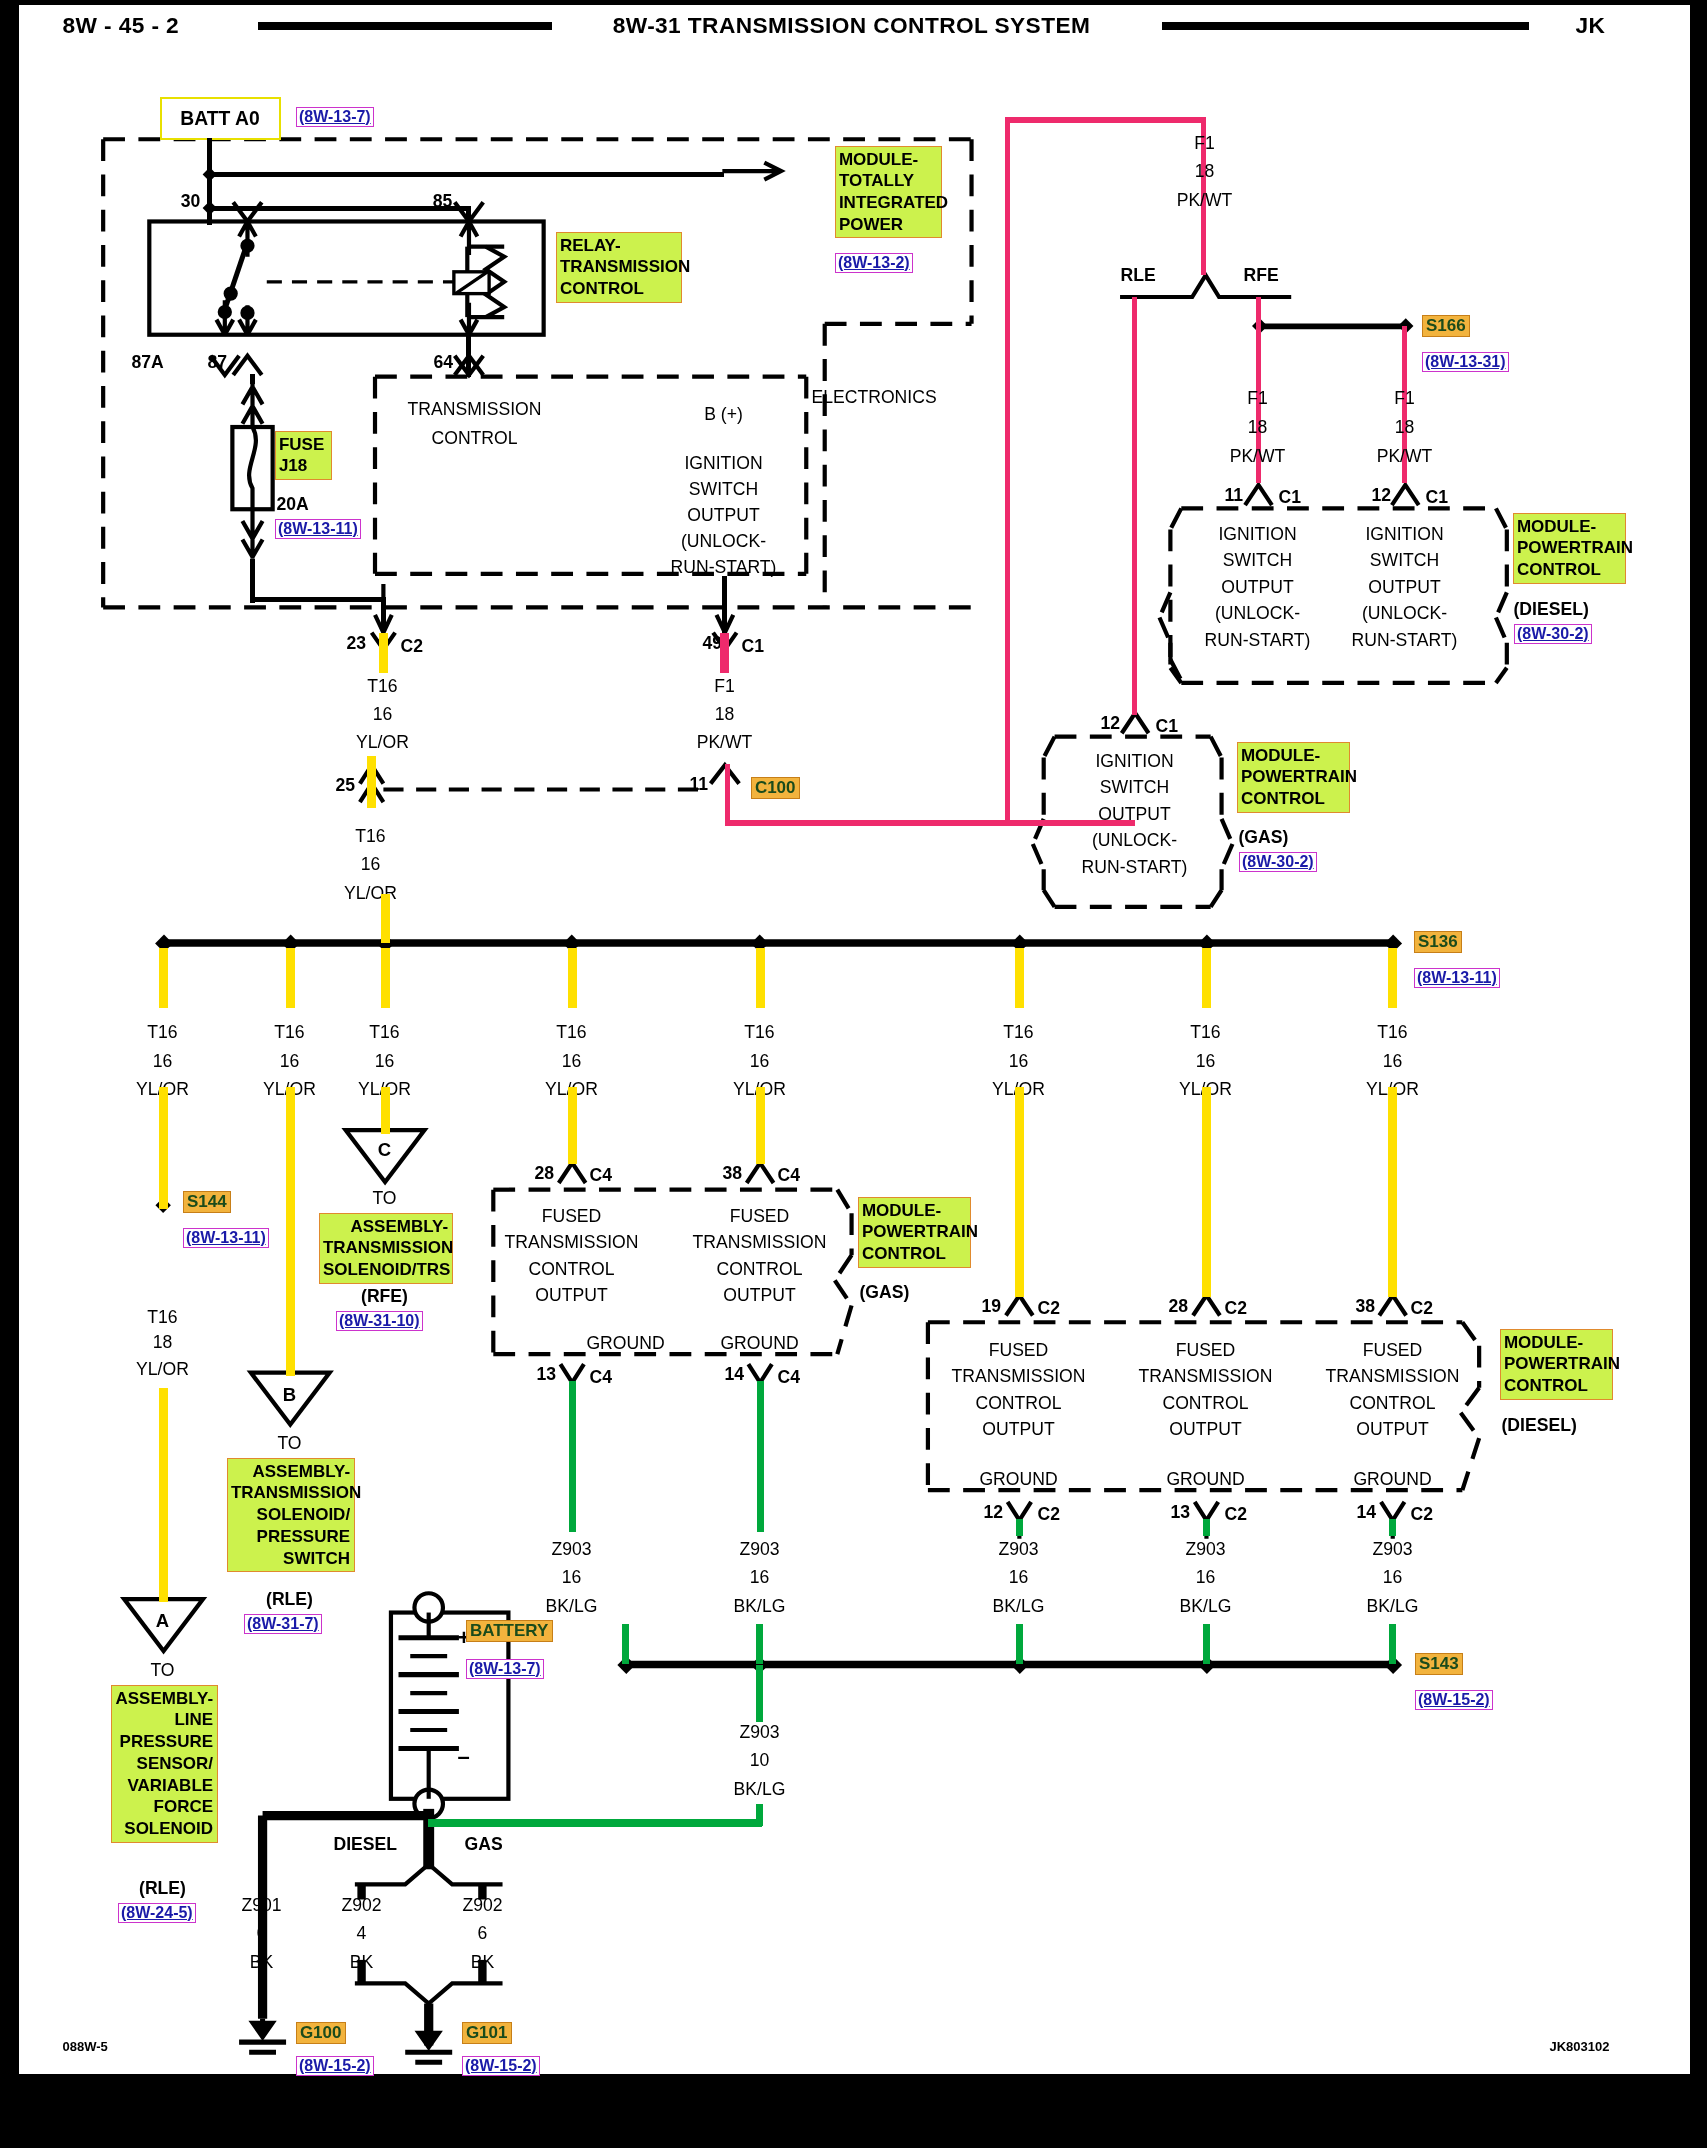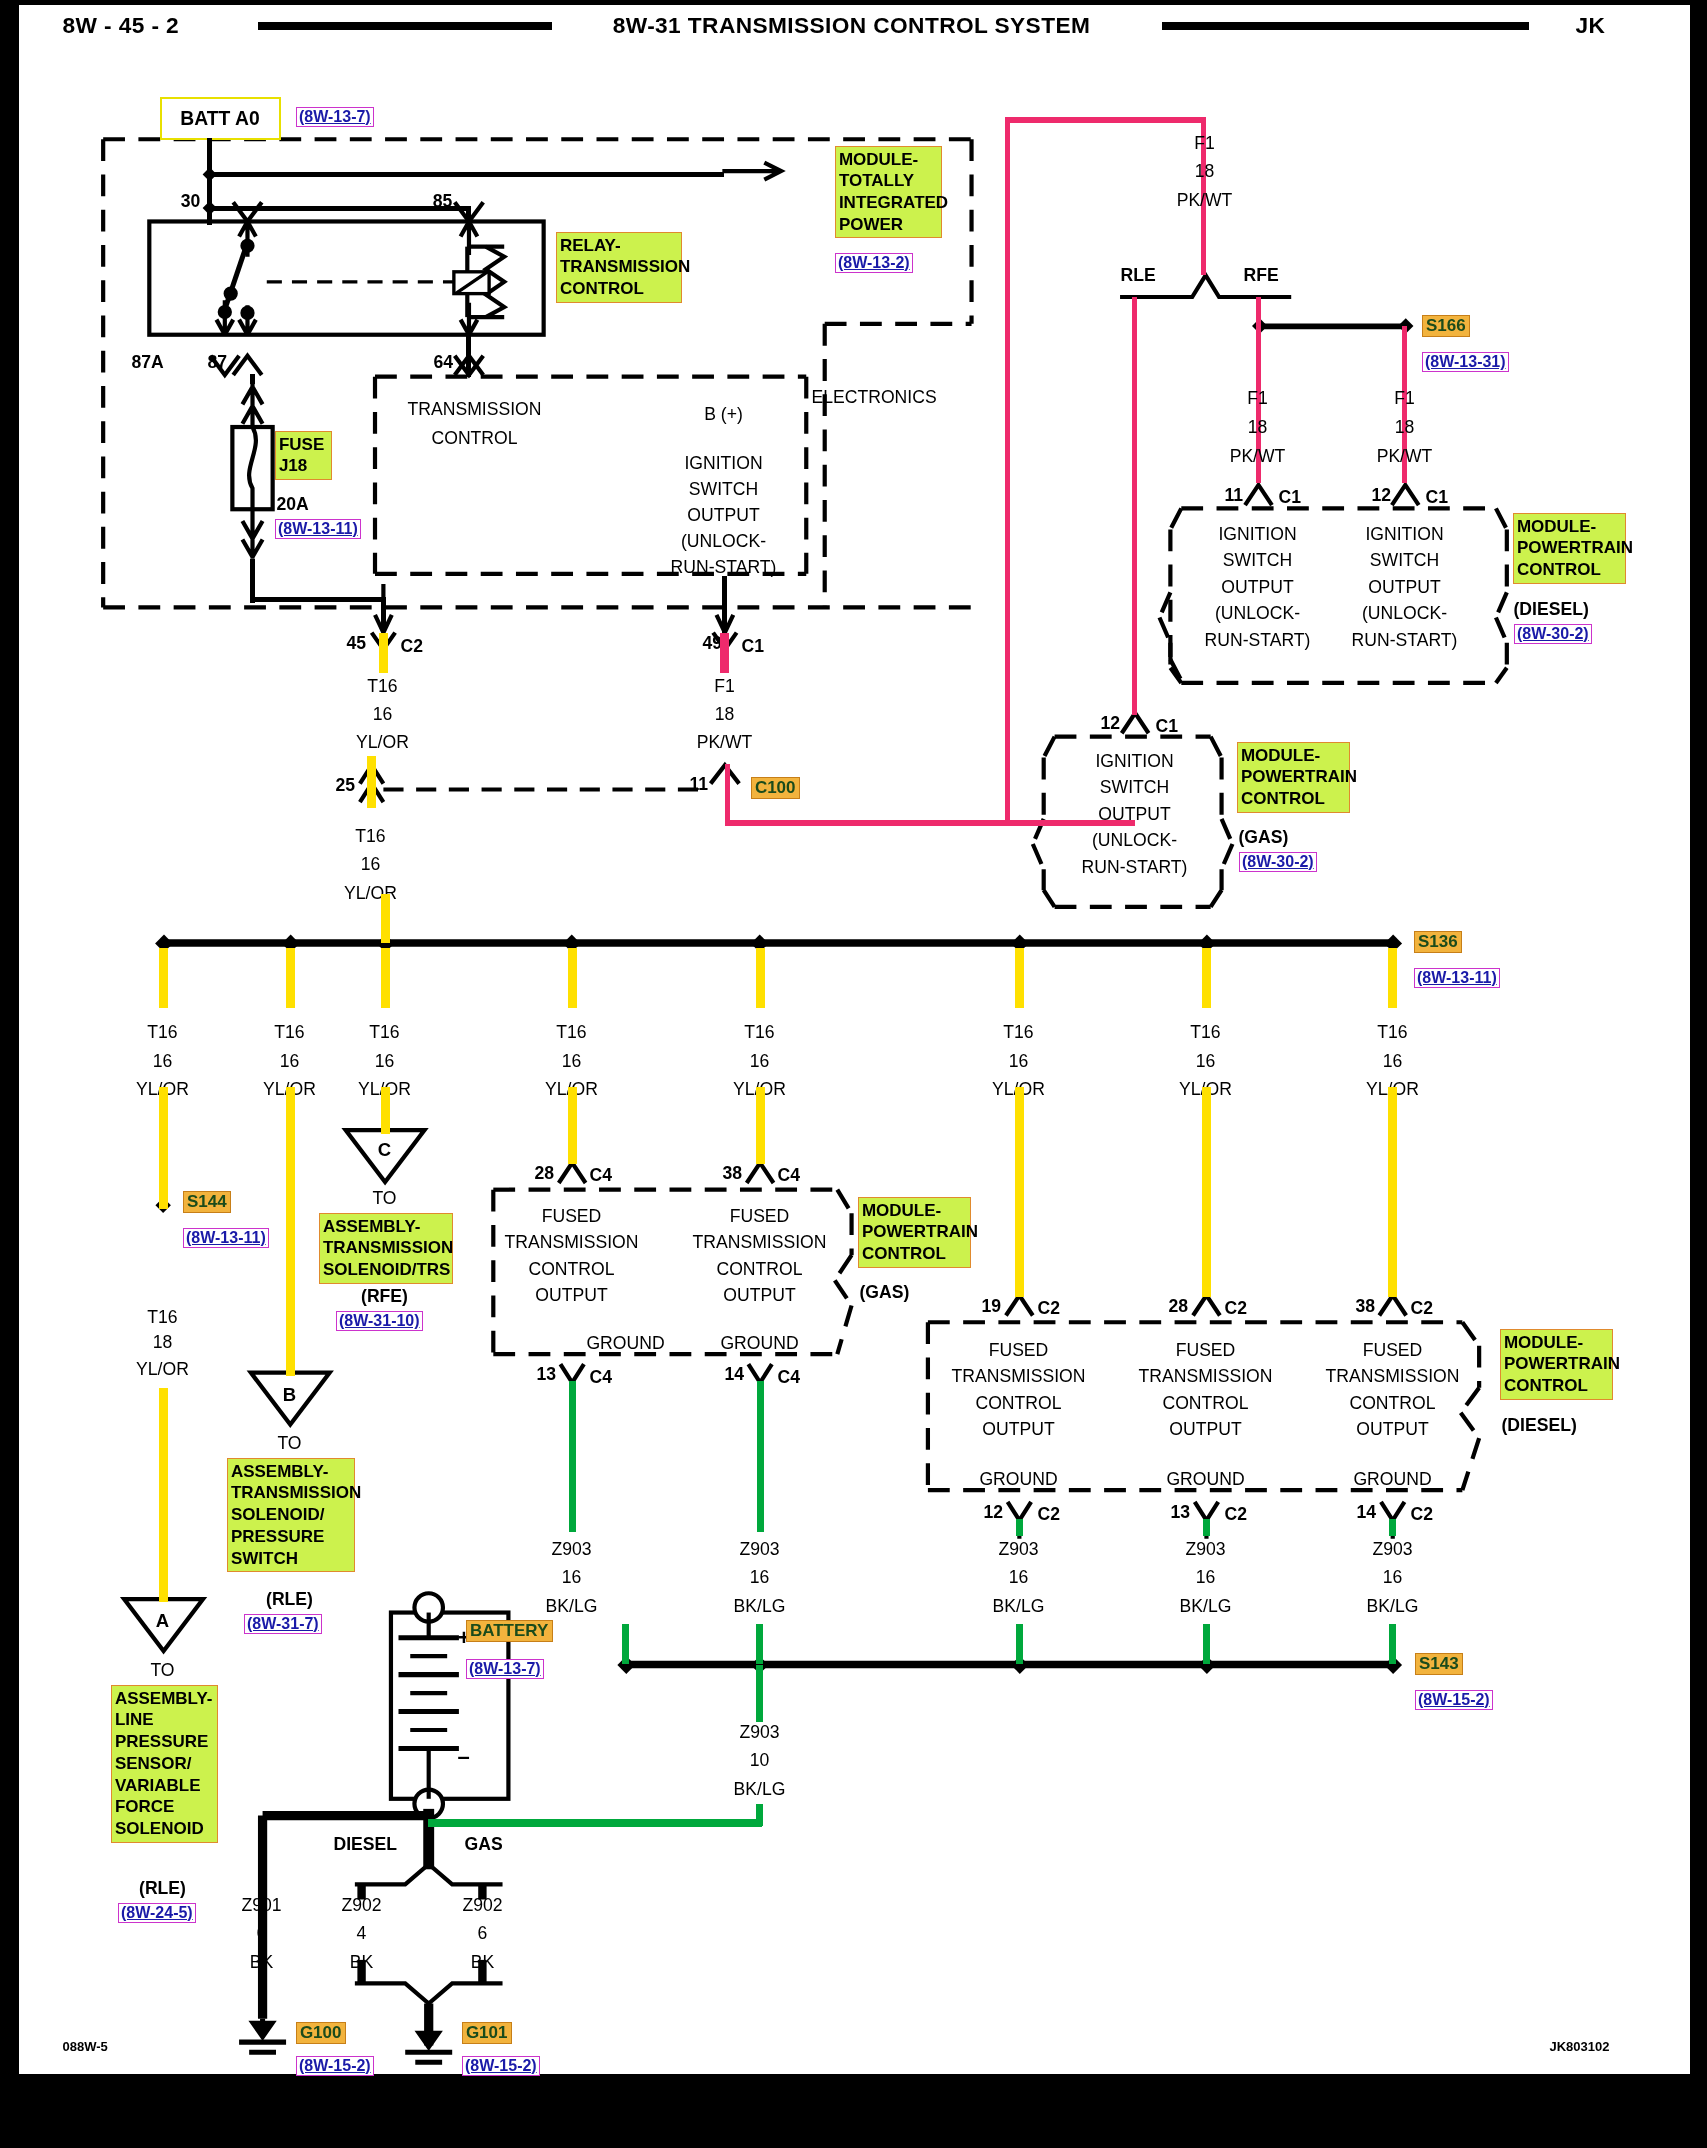--- a/index.html
+++ b/index.html
@@ -10,21 +10,21 @@
   .ctr{transform:translateX(-50%);text-align:center;}
   .b{font-weight:bold;}
 
   
   .hdr-txt{font-size:22.7px;font-weight:bold;letter-spacing:0.4px;}
   .hdr-rule{position:absolute;height:7.6px;background:#000;}
 
   
   .chip{position:absolute;background:#ccf24d;border:1.7px solid #e08a2e;color:#000;
         font-size:17px;font-weight:bold;line-height:1.28;padding:1.7px 3.4px;box-sizing:border-box;}
-  .chip.center{text-align:left;}
+  .chip.center{text-align:right;}
   .ref{position:absolute;background:#fff;border:1.7px solid #cc33cc;color:#1a1aa8;
        font-size:16px;font-weight:bold;padding:0px 2.5px;text-decoration:underline;white-space:nowrap;}
   .spl{position:absolute;background:#f2b33d;border:0.8px solid #c77f18;color:#1b4b1b;
        font-size:17px;font-weight:bold;padding:0 3.4px;white-space:nowrap;}
   .battbox{position:absolute;border:2.5px solid #e8e000;background:#fff;
            font-size:19.3px;font-weight:bold;color:#000;display:flex;align-items:center;justify-content:center;}
 
   
   .w{position:absolute;background:#000;}
   .wy{position:absolute;background:#ffe000;}
@@ -262,21 +262,21 @@
   <div class="t lbl ctr" style="left:456px;top:394px;">TRANSMISSION</div>
   <div class="t lbl ctr" style="left:456px;top:423px;">CONTROL</div>
   <div class="t lbl ctr" style="left:705px;top:399px;">B (+)</div>
   <div class="t lbl" style="left:793px;top:382px;">ELECTRONICS</div>
   <div class="t lbl ctr" id="tipm-ign" style="left: 705px; top: 445px; line-height: 1.48; white-space: pre-line;">IGNITION
 SWITCH
 OUTPUT
 (UNLOCK-
 RUN-START)</div>
 
-  <div class="t lbl b" style="left:328px;top:628px;">45</div>
+  <div class="t lbl b" style="left:328px;top:628px;">23</div>
   <div class="t lbl b" style="left:382px;top:631px;">C2</div>
   <div class="wy" style="left:360px;top:628px;width:9.2px;height:40px;"></div>
   <div class="t lbl ctr" style="left:364px;top:671px;">T16</div>
   <div class="t lbl ctr" style="left:364px;top:699px;">16</div>
   <div class="t lbl ctr" style="left:364px;top:727px;">YL/OR</div>
   <div class="wy" style="left:348px;top:751px;width:9.2px;height:52px;"></div>
 
   <div class="t lbl b" style="left:684px;top:628px;">49</div>
   <div class="t lbl b" style="left:723px;top:631px;">C1</div>
   <div class="wp" style="left:701px;top:628px;width:9.2px;height:40px;"></div>

